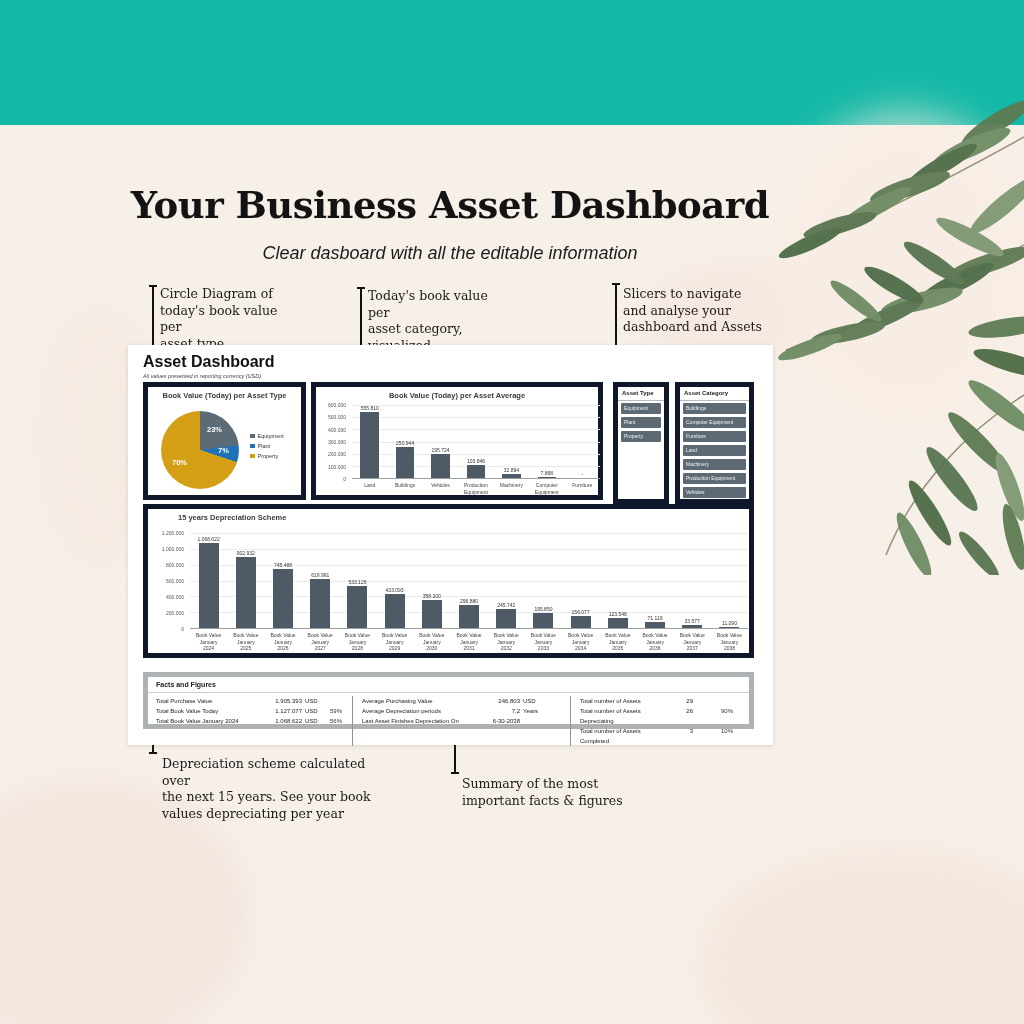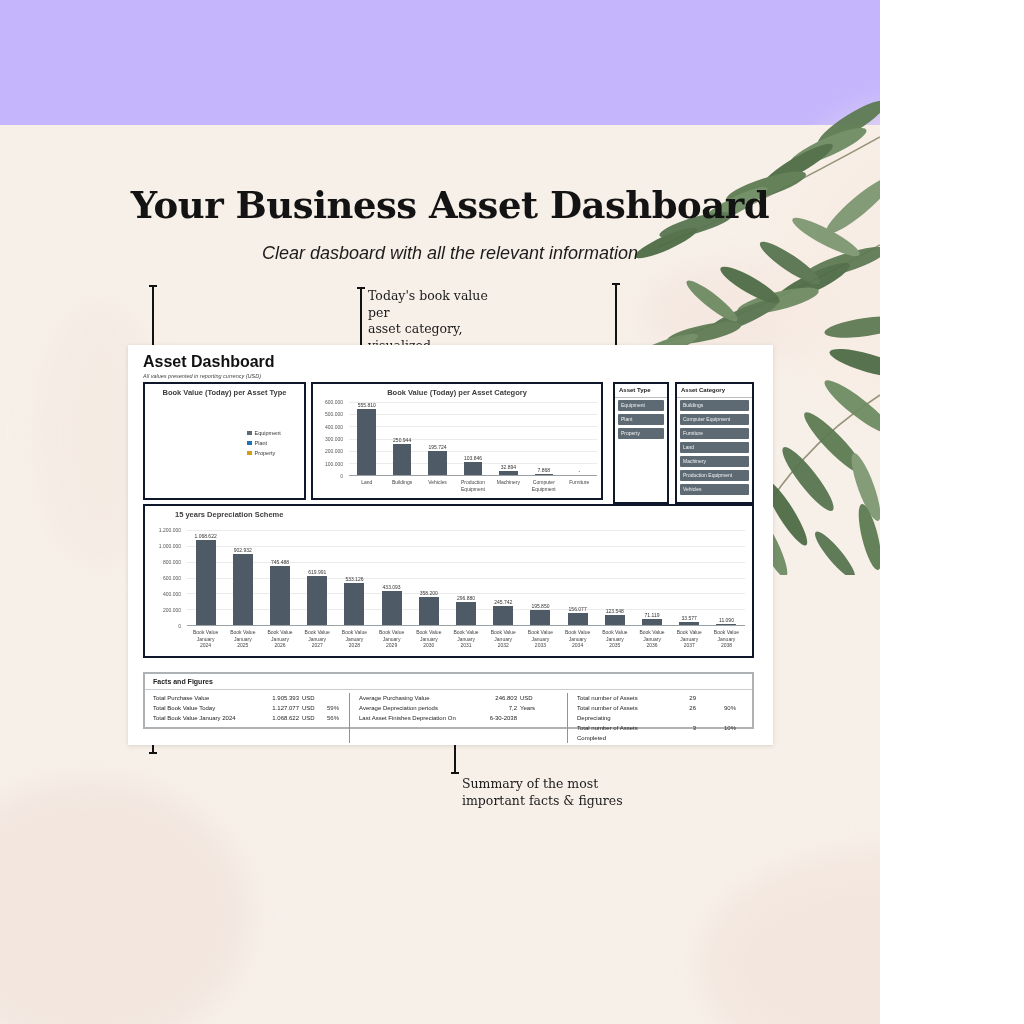--- a/index.html
+++ b/index.html
@@ -1,17 +1,17 @@
 <!DOCTYPE html>
 <html><head>
 <meta charset="utf-8">
 <style>
   * { margin:0; padding:0; box-sizing:border-box; }
   html,body { background:#ffffff; }
-  .canvas { position:relative; width:880px; height:1024px; overflow:hidden; background:#c4b5fd;
+  .canvas { position:relative; width:1024px; height:1024px; overflow:hidden; background:#14b8a6;
             font-family:"Liberation Sans", sans-serif; }
   .bg-main { position:absolute; left:0; top:125px; width:1024px; height:899px; background:#f7f0e9; }
   .blob { position:absolute; border-radius:50%; filter:blur(18px); }
   .blob1 { left:-70px; top:780px; width:320px; height:270px; background:#eeded6; opacity:.55; }
   .blob2 { left:700px; top:850px; width:380px; height:230px; background:#f0ddd4; opacity:.5; }
   .blob3 { left:640px; top:265px; width:190px; height:95px;  background:#f3e2da; opacity:.55; }
   .blob4 { left:35px;  top:300px; width:130px; height:270px; background:#f2e5dd; opacity:.45; }
   .blob5 { left:770px; top:110px; width:270px; height:320px; background:#f8ece3; opacity:.6; }
 
   
@@ -24,21 +24,21 @@
           color:#1b1b1b; white-space:pre-line; }
   .vline { position:absolute; width:2px; background:#111; }
   .vline::before, .vline::after { content:""; position:absolute; left:-3px; width:8px; height:2px; background:#111; }
   .vline::before { top:0; } .vline::after { bottom:0; }
 
   
   .card { position:absolute; left:128px; top:345px; width:645px; height:400px; background:#ffffff;
           box-shadow:0 1px 4px rgba(90,70,60,.18); }
   .dash-title { position:absolute; left:15px; top:8px; font-size:16px; font-weight:700; color:#111; }
   .dash-sub { position:absolute; left:15px; top:28px; font-size:5.5px; font-style:italic; color:#444; }
-  .panel { position:absolute; border:2px solid #0f172a; background:#fff; }
+  .panel { position:absolute; border:5px solid #0f172a; background:#fff; }
   .panel-title { position:absolute; left:0; right:0; top:4px; text-align:center; font-size:7.5px; font-weight:600; color:#3c3c3c; }
 
   
   .panel-pie { left:15px; top:37px; width:163px; height:118px; }
   .pie { position:absolute; left:13px; top:24px; width:78px; height:78px; border-radius:50%; }
   .slice-label { position:absolute; color:#fff; font-size:7.5px; font-weight:700; }
   .sl0 { left:46px; top:14px; } .sl1 { left:57px; top:35px; } .sl2 { left:11px; top:47px; }
   .legend { position:absolute; left:102px; top:46px; }
   .legend-item { display:flex; align-items:center; margin-bottom:4px; }
   .swatch { width:4.5px; height:4.5px; margin-right:3px; flex:0 0 auto; }
@@ -139,62 +139,76 @@
       <ellipse cx="156" cy="418" rx="38" ry="8" fill="#4e6c46" transform="rotate(58 156 418)"></ellipse>
       <ellipse cx="140" cy="450" rx="36" ry="8" fill="#6e8c62" transform="rotate(64 140 450)"></ellipse>
       <ellipse cx="236" cy="392" rx="36" ry="8" fill="#7e9772" transform="rotate(70 236 392)"></ellipse>
       <ellipse cx="240" cy="442" rx="34" ry="8" fill="#5d7b53" transform="rotate(76 240 442)"></ellipse>
       <ellipse cx="205" cy="460" rx="30" ry="7" fill="#587450" transform="rotate(50 205 460)"></ellipse>
     </g>
   </svg>
 
   <div class="hero">
     <h1>Your Business Asset Dashboard</h1>
-    <div class="sub">Clear dasboard with all the relevant information</div>
+    <div class="sub">Clear dasboard with all the editable information</div>
   </div>
 
+  <div class="note" style="left:160px; top:286px; width:135px;">Circle Diagram of
+today's book value per
+asset type</div>
   <div class="vline" style="left:152px; top:285px; height:153px;"></div>
 
   <div class="note" style="left:368px; top:288px; width:145px;">Today's book value per
 asset category, visualized
 in a bar chart</div>
   <div class="vline" style="left:360px; top:287px; height:150px;"></div>
 
+  <div class="note" style="left:623px; top:286px; width:155px;">Slicers to navigate
+and analyse your
+dashboard and Assets</div>
   <div class="vline" style="left:615px; top:283px; height:125px;"></div>
 
+  <div class="note" style="left:162px; top:756px; width:210px;">Depreciation scheme calculated over
+the next 15 years. See your book
+values depreciating per year</div>
   <div class="vline" style="left:152px; top:630px; height:124px;"></div>
 
   <div class="note" style="left:462px; top:776px; width:165px;">Summary of the most
 important facts &amp; figures</div>
   <div class="vline" style="left:454px; top:727px; height:47px;"></div>
 
   <div class="card">
     <div class="dash-title">Asset Dashboard</div>
     <div class="dash-sub">All values presented in reporting currency (USD)</div>
 
     <div class="panel panel-pie">
       <div class="panel-title">Book Value (Today) per Asset Type</div>
+      <div class="pie" style="background: conic-gradient(rgb(93, 107, 119) 0deg, rgb(93, 107, 119) 82.8deg, rgb(31, 114, 184) 82.8deg, rgb(31, 114, 184) 108deg, rgb(212, 159, 21) 108deg, rgb(212, 159, 21) 360deg);">
+        <span class="slice-label sl0">23%</span>
+        <span class="slice-label sl1">7%</span>
+        <span class="slice-label sl2">70%</span>
+      </div>
       <div class="legend">
           <div class="legend-item">
             <span class="swatch" style="background: rgb(93, 107, 119);"></span>
             <span class="legend-label">Equipment</span>
           </div>
           <div class="legend-item">
             <span class="swatch" style="background: rgb(31, 114, 184);"></span>
             <span class="legend-label">Plant</span>
           </div>
           <div class="legend-item">
             <span class="swatch" style="background: rgb(212, 159, 21);"></span>
             <span class="legend-label">Property</span>
           </div>
         </div>
     </div>
 
     <div class="panel panel-bar">
-      <div class="panel-title">Book Value (Today) per Asset Category</div>
+      <div class="panel-title">Book Value (Today) per Asset Average</div>
       <div class="y-axis">
           <div class="ytick" style="top: 0%;">600.000</div>
           <div class="ytick" style="top: 16.6667%;">500.000</div>
           <div class="ytick" style="top: 33.3333%;">400.000</div>
           <div class="ytick" style="top: 50%;">300.000</div>
           <div class="ytick" style="top: 66.6667%;">200.000</div>
           <div class="ytick" style="top: 83.3333%;">100.000</div>
           <div class="ytick" style="top: 100%;">0</div>
         </div>
       <div class="plot">

